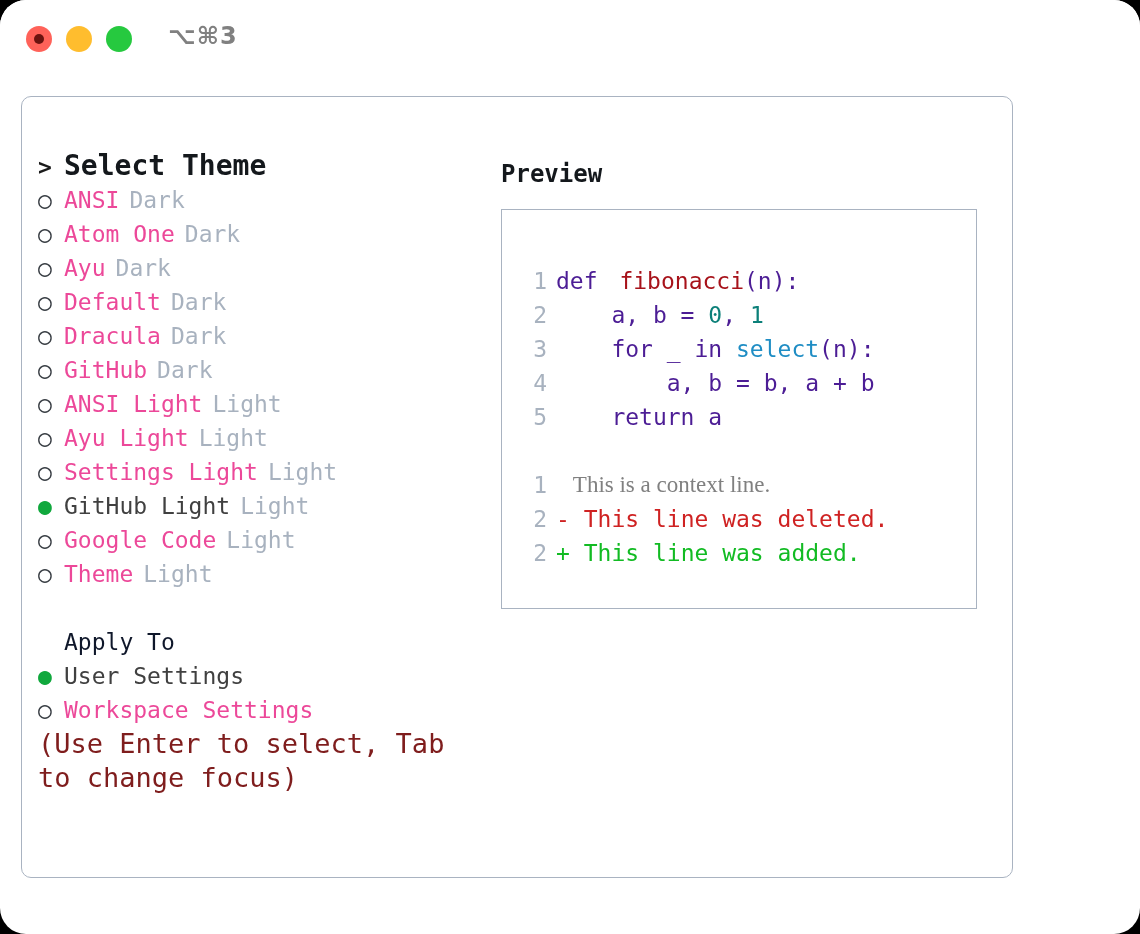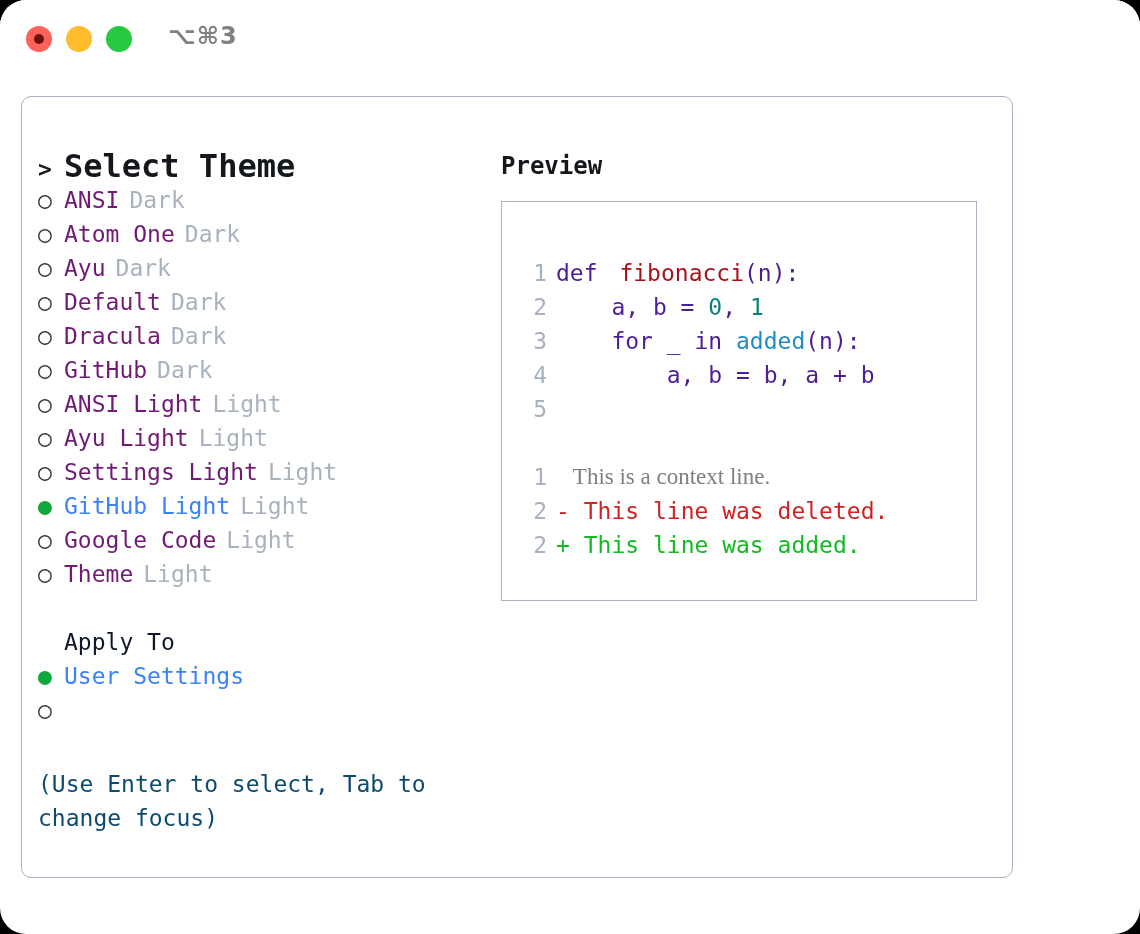--- a/index.html
+++ b/index.html
@@ -92,53 +92,52 @@
   .marker.none { color: transparent; }
 
   .prompt-caret {
     display: inline-block;
     width: 26px;
     flex: 0 0 26px;
     color: #1a1a1a;
     font-weight: 700;
   }
 
-  .item-label { color: #701a75; }
-  .item-label.selected { color: #3b82f6; }
+  .item-label { color: #ec4899; }
+  .item-label.selected { color: #404040; }
 
   .tag {
     color: #a8b2bf;
     margin-left: 10px;
   }
 
   .section-head {
     color: #14181c;
     font-weight: 700;
-    font-size: 32px;
+    font-size: 28px;
   }
 
   .subsection-head {
     color: #0f172a;
     font-size: 23px;
   }
 
   #apply-block { margin-top: 34px; }
 
   #hint {
-    margin-top: 40px;
-    font-size: 23px;
-    line-height: 34px;
-    color: #0c4a6e;
+    font-size: 27px;
+    line-height: 34px;
+    color: #7f1d1d;
     width: 410px;
   }
 
   
   #right-col {
     position: absolute;
-    left: 479px; top: 52px;
+    left: 479px; top: 60px;
     width: 500px;
   }
 
   #preview-title {
     font-size: 24px;
     font-weight: 700;
     color: #14181c;
     line-height: 34px;
   }
 
@@ -216,37 +215,37 @@
           <div class="row"><span class="marker">○</span><span class="item-label">Theme</span><span class="tag">Light</span></div>
         </div>
 
       <div id="apply-block">
         <div class="row">
           <span class="marker none">○</span>
           <span class="subsection-head">Apply To</span>
         </div>
         <div id="apply-list">
             <div class="row"><span class="marker sel">●</span><span class="item-label selected">User Settings</span></div>
-            <div class="row"><span class="marker">○</span></div>
+            <div class="row"><span class="marker">○</span><span class="item-label">Workspace Settings</span></div>
           </div>
       </div>
 
       <div id="hint">(Use Enter to select, Tab to change focus)</div>
     </div>
 
     <div id="right-col">
       <div id="preview-title">Preview</div>
 
       <div id="preview-box">
         <div id="code-block">
             <div class="code-line"><span class="lineno">1</span><span><span class="code-text">def </span><span class="tok-fn">fibonacci</span><span class="code-text">(n):</span></span></div>
             <div class="code-line"><span class="lineno">2</span><span><span class="code-text">    a, b = </span><span class="tok-num">0</span><span class="code-text">, </span><span class="tok-num">1</span></span></div>
-            <div class="code-line"><span class="lineno">3</span><span><span class="code-text">    for _ in </span><span class="tok-call">added</span><span class="code-text">(n):</span></span></div>
+            <div class="code-line"><span class="lineno">3</span><span><span class="code-text">    for _ in </span><span class="tok-call">select</span><span class="code-text">(n):</span></span></div>
             <div class="code-line"><span class="lineno">4</span><span><span class="code-text">        a, b = b, a + b</span></span></div>
-            <div class="code-line"><span class="lineno">5</span></div>
+            <div class="code-line"><span class="lineno">5</span><span><span class="code-text">    return a</span></span></div>
           </div>
         <div class="spacer-line"></div>
         <div id="diff-block">
             <div class="code-line"><span class="lineno">1</span><span class="diff-ctx"> </span><span class="diff-ctx">  This is a context line.</span></div>
             <div class="code-line"><span class="lineno">2</span><span class="diff-del">-</span><span class="diff-del"> This line was deleted.</span></div>
             <div class="code-line"><span class="lineno">2</span><span class="diff-add">+</span><span class="diff-add"> This line was added.</span></div>
           </div>
       </div>
     </div>
 

